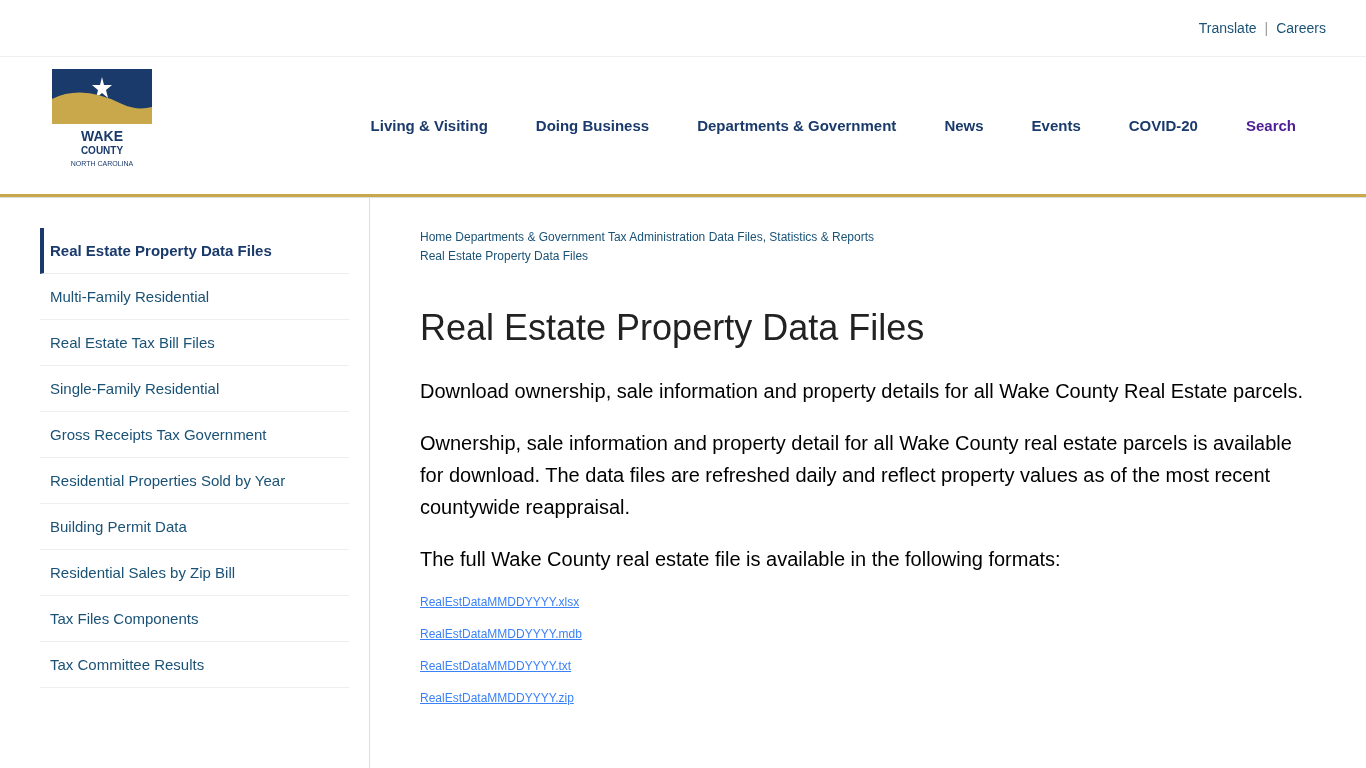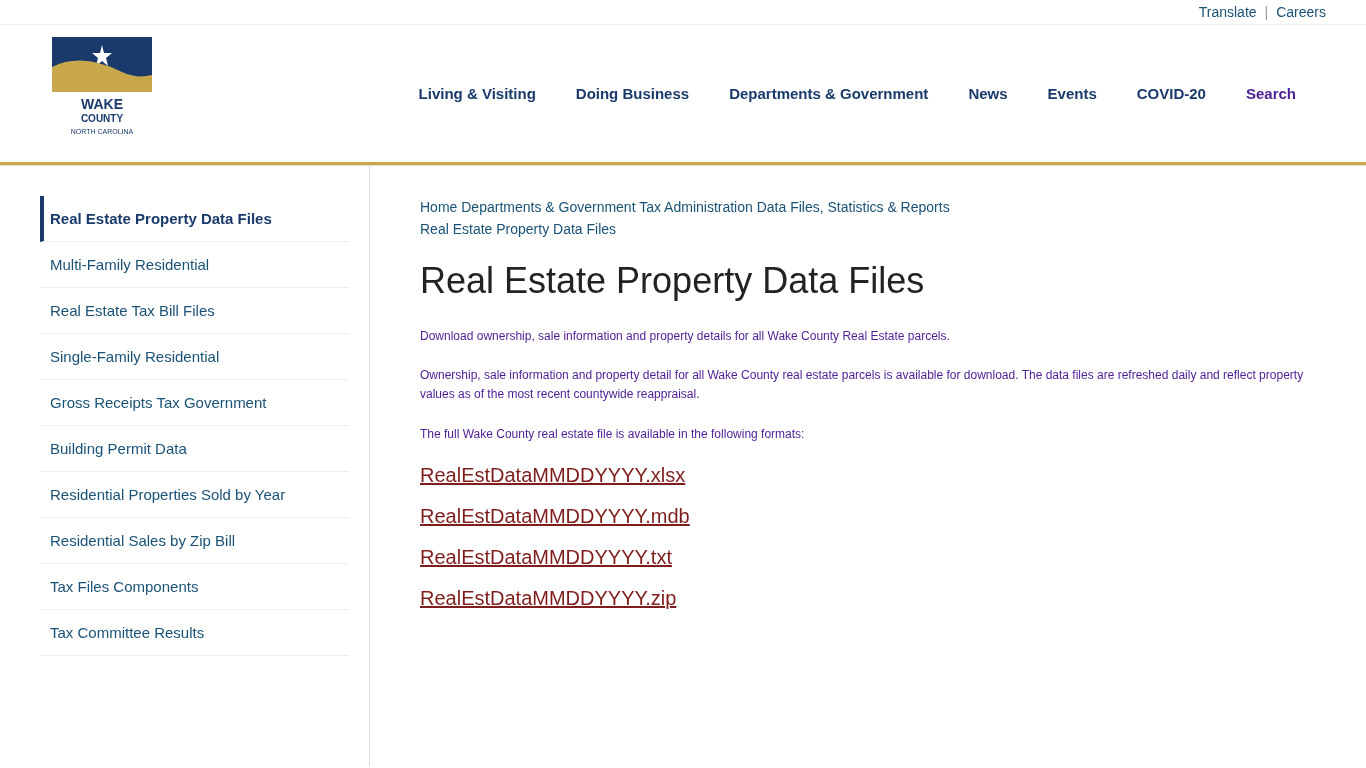--- a/index.html
+++ b/index.html
@@ -3,21 +3,21 @@
   <meta charset="utf-8">
   <style>
     * { margin: 0; padding: 0; box-sizing: border-box; }
     body { font-family: Arial, sans-serif; font-size: 16px; color: #333; background: #fff; }
 
     
     .top-bar {
       display: flex;
       justify-content: flex-end;
       align-items: flex-start;
-      padding: 4px 40px;
+      padding: 20px 40px;
       font-size: 14px;
       color: #333;
       border-bottom: 1px solid #eee;
     }
     .top-bar a { color: #1a5276; text-decoration: none; }
     .top-bar .separator { margin: 0 8px; color: #999; }
 
     
     .header {
       display: flex;
@@ -31,21 +31,21 @@
       margin-right: 40px;
     }
     .logo-svg {
       width: 100px;
       height: 110px;
     }
     
     nav.main-nav {
       display: flex;
       align-items: center;
-      gap: 4px;
+      gap: 12px;
       flex: 1;
       justify-content: flex-end;
     }
     nav.main-nav a {
       color: #1a3a6b;
       text-decoration: none;
       font-size: 15px;
       font-weight: 600;
       padding: 10px 18px;
       white-space: nowrap;
@@ -86,54 +86,54 @@
     }
 
     
     .main-content {
       flex: 1;
       padding: 30px 50px;
     }
 
     
     .breadcrumb {
-      font-size: 14px;
+      font-size: 12px;
       color: #1a5276;
-      margin-bottom: 18px;
+      margin-bottom: 40px;
       line-height: 1.6;
     }
     .breadcrumb a {
       color: #1a5276;
       text-decoration: none;
     }
     .breadcrumb span { color: #1a5276; }
 
     
     .page-title {
       font-size: 36px;
       font-weight: normal;
       color: #222;
       margin-bottom: 25px;
       line-height: 1.2;
     }
 
     
     .body-text {
-      font-size: 12px;
-      color: #4c1d95;
+      font-size: 20px;
+      color: #000000;
       line-height: 1.6;
       margin-bottom: 20px;
     }
 
     
     .file-link {
       display: block;
-      color: #7f1d1d;
+      color: #3b82f6;
       text-decoration: underline;
-      font-size: 20px;
+      font-size: 12px;
       margin-bottom: 18px;
       cursor: pointer;
     }
 
     
     .divider {
       border: none;
       border-top: 1px solid #ddd;
       margin: 0;
     }
@@ -182,22 +182,22 @@
 <hr class="divider">
 
 <div class="content-wrapper">
 
   <aside class="sidebar">
     <a href="#" class="sidebar-item active">Real Estate Property Data Files</a>
     <a href="#" class="sidebar-item">Multi-Family Residential</a>
     <a href="#" class="sidebar-item">Real Estate Tax Bill Files</a>
     <a href="#" class="sidebar-item">Single-Family Residential</a>
     <a href="#" class="sidebar-item">Gross Receipts Tax Government</a>
+    <a href="#" class="sidebar-item">Residential Properties Sold by Year</a>
     <a href="#" class="sidebar-item">Building Permit Data</a>
-    <a href="#" class="sidebar-item">Residential Properties Sold by Year</a>
     <a href="#" class="sidebar-item">Residential Sales by Zip Bill</a>
     <a href="#" class="sidebar-item">Tax Files Components</a>
     <a href="#" class="sidebar-item">Tax Committee Results</a>
   </aside>
 
   <main class="main-content">
 
     <div class="breadcrumb">
       <a href="#">Home</a>
       <span> </span>

